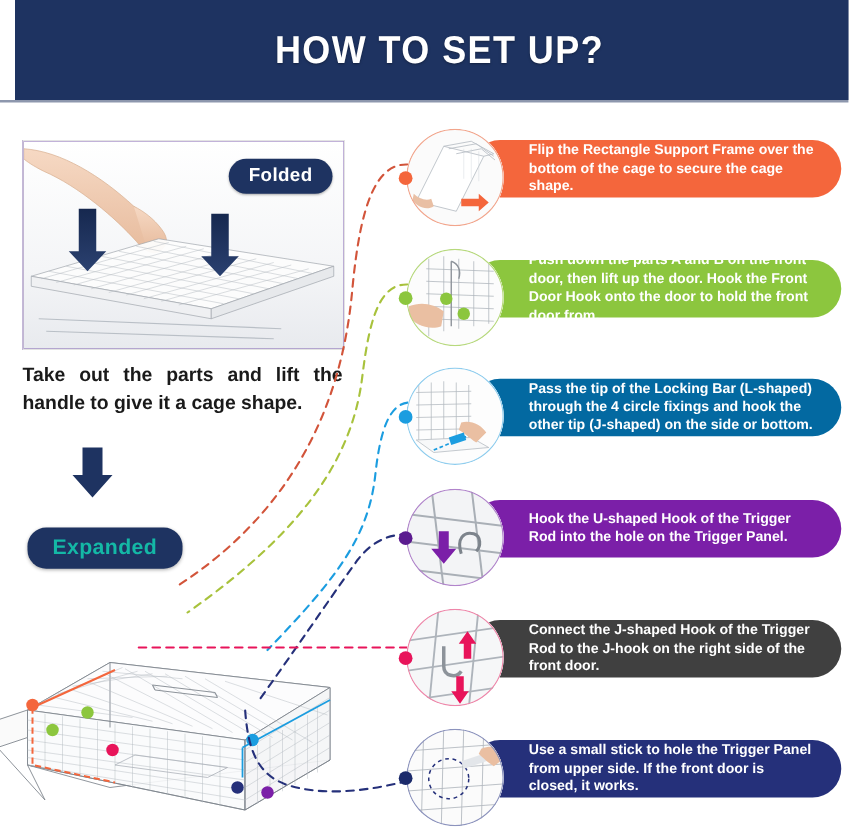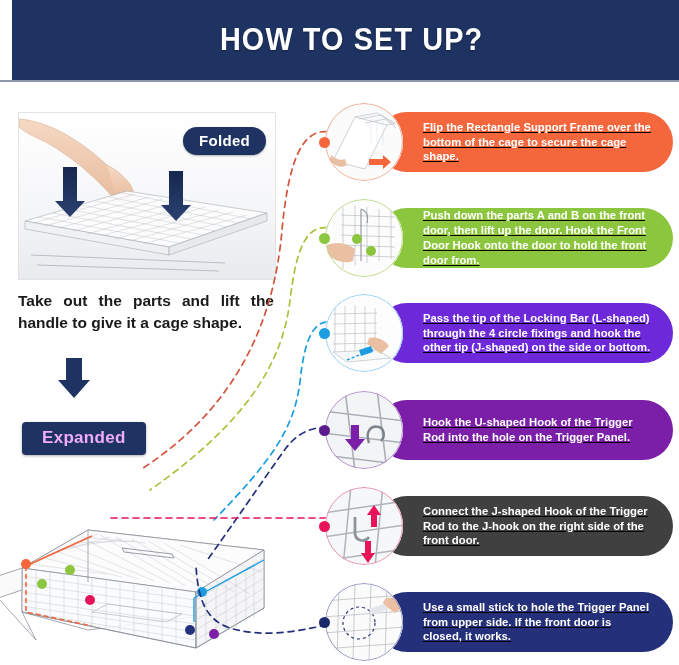--- a/index.html
+++ b/index.html
@@ -50,43 +50,42 @@
   .svgfull{position:absolute;inset:0;width:100%;height:100%;}
 
   .caption{
     position:absolute;left:18px;top:206px;width:256px;
     font-size:15.5px;line-height:1.45;color:#1a1a1a;font-weight:bold;
     text-align:justify;
   }
   .downarrow{position:absolute;left:52px;top:272px;width:44px;height:44px;}
   .expanded-pill{
     position:absolute;left:22px;top:338px;
-    background:#1e3361;color:#f0abfc;border-radius:4px;
+    background:#1e3361;color:#14b8a6;border-radius:15px;
     padding:6px 20px 7px;font-size:17px;font-weight:bold;
     letter-spacing:.3px;
     box-shadow:0 1px 3px rgba(0,0,0,.32);
   }
   .cage-wrap{position:absolute;left:-4px;top:388px;width:330px;height:190px;}
 
   
   .connectors{position:absolute;left:0;top:0;width:679px;height:665px;pointer-events:none;}
 
   
   .step{position:absolute;height:78px;}
   .thumb{
     position:absolute;left:0;top:0;width:78px;height:78px;border-radius:50%;
     overflow:hidden;background:#fafafa;z-index:3;
   }
   .thumb-ring{position:absolute;inset:0;border-radius:50%;border:1px solid;box-sizing:border-box;}
   .pill{
-    position:absolute;left:52px;top:9px;right:0;height:60px;
+    position:absolute;left:52px;top:9px;right:0;height:46px;
     border-radius:30px;
     display:flex;align-items:center;
     z-index:2;
-    text-decoration:underline;
   }
   .pill-text{
     color:#ffffff;font-size:11.3px;line-height:1.32;font-weight:bold;
     padding-left:46px;padding-right:22px;
   }
   .dot{
     position:absolute;width:11px;height:11px;border-radius:50%;
     left:-6px;top:34px;z-index:4;
   }
 </style>
@@ -331,21 +330,21 @@
         <path d="M2 46 C12 42 22 44 30 50 L28 62 C18 66 6 60 2 54 Z" fill="#eabfa2"></path>
         <circle cx="32" cy="40" r="5" fill="#8cc63e"></circle>
         <circle cx="46" cy="52" r="5" fill="#8cc63e"></circle>
       </svg>
       <div class="thumb-ring" style="border-color:#b7d97d;"></div>
     </div>
     <div class="dot" style="background:#8cc63e;"></div>
   </div>
 
   <div class="step" style="left:325px;top:294px;width:348px;">
-    <div class="pill" style="background:#6d28d9;">
+    <div class="pill" style="background:#0369a1;">
       <div class="pill-text">Pass the tip of the Locking Bar (L-shaped) through the 4 circle fixings and hook the other tip (J-shaped) on the side or bottom.</div>
     </div>
     <div class="thumb">
       <svg class="svgfull" viewBox="0 0 78 78">
         <rect width="78" height="78" fill="#fdfdfd"></rect>
         <g fill="none" stroke="#b2b8bf" stroke-width="0.6">
           <path d="M10 14 L10 58"></path>
             <path d="M20 12 L20 58"></path>
             <path d="M30 11 L30 58"></path>
           <path d="M40 12 L40 58"></path>

